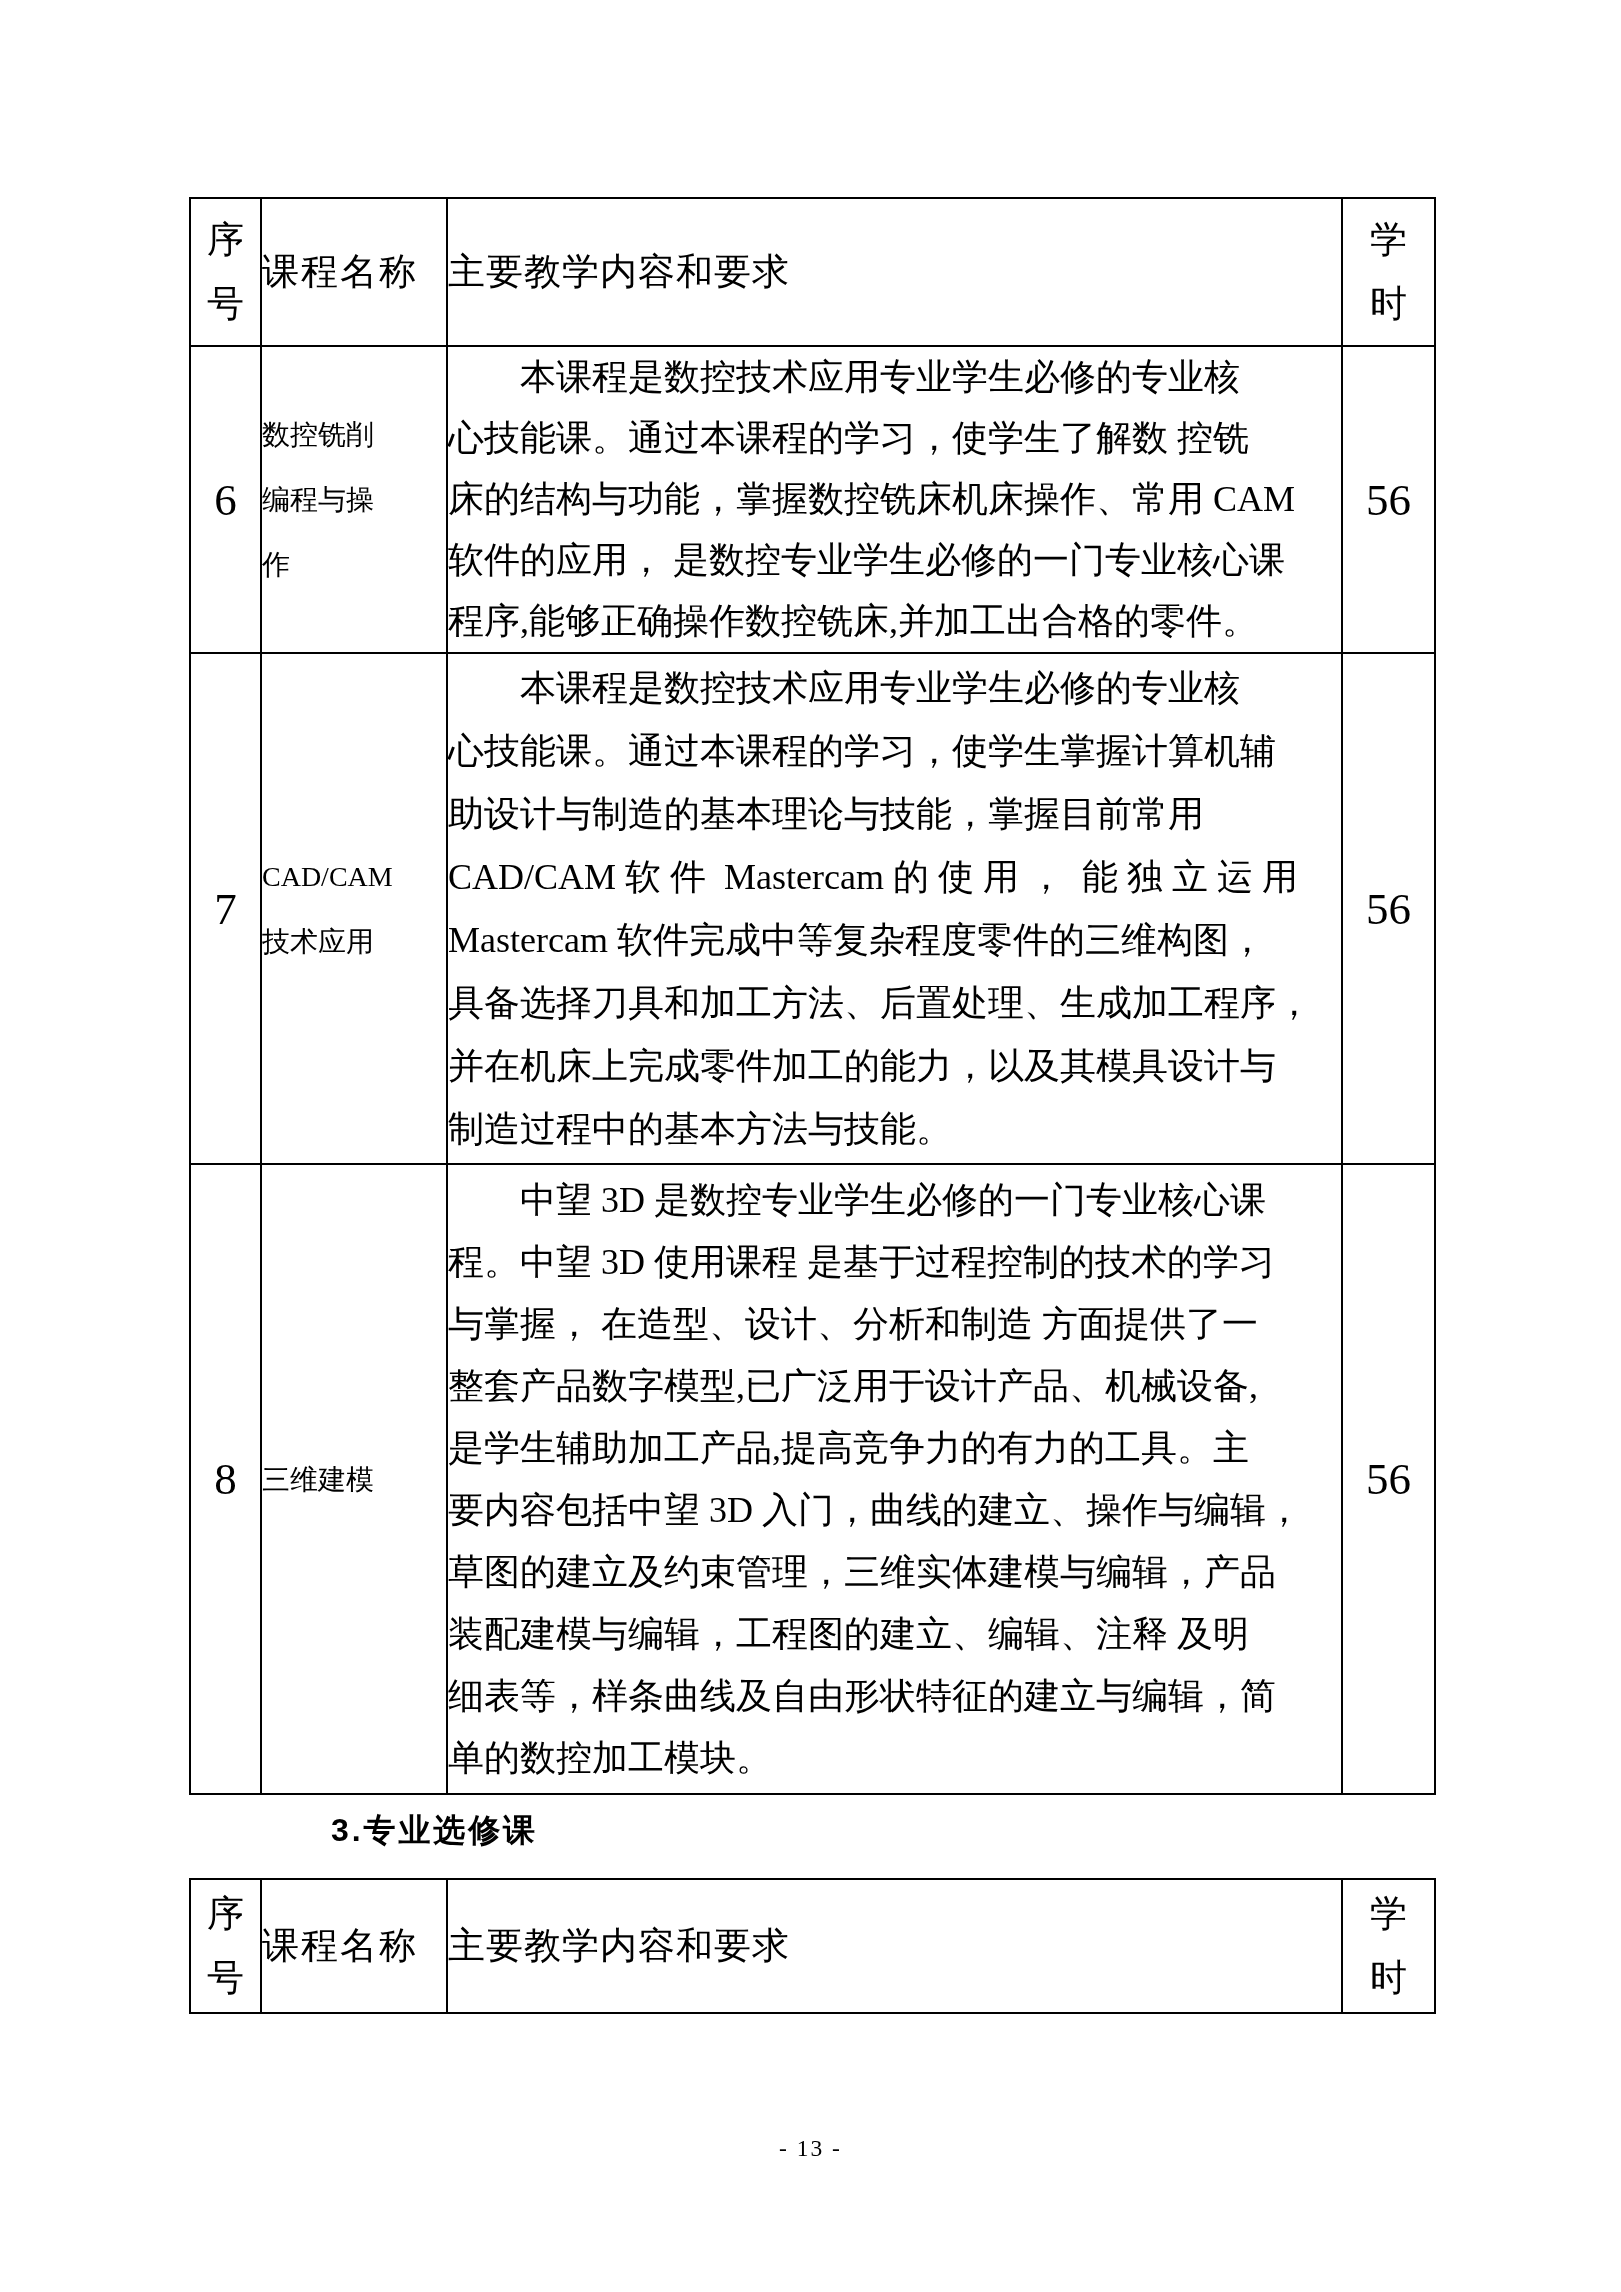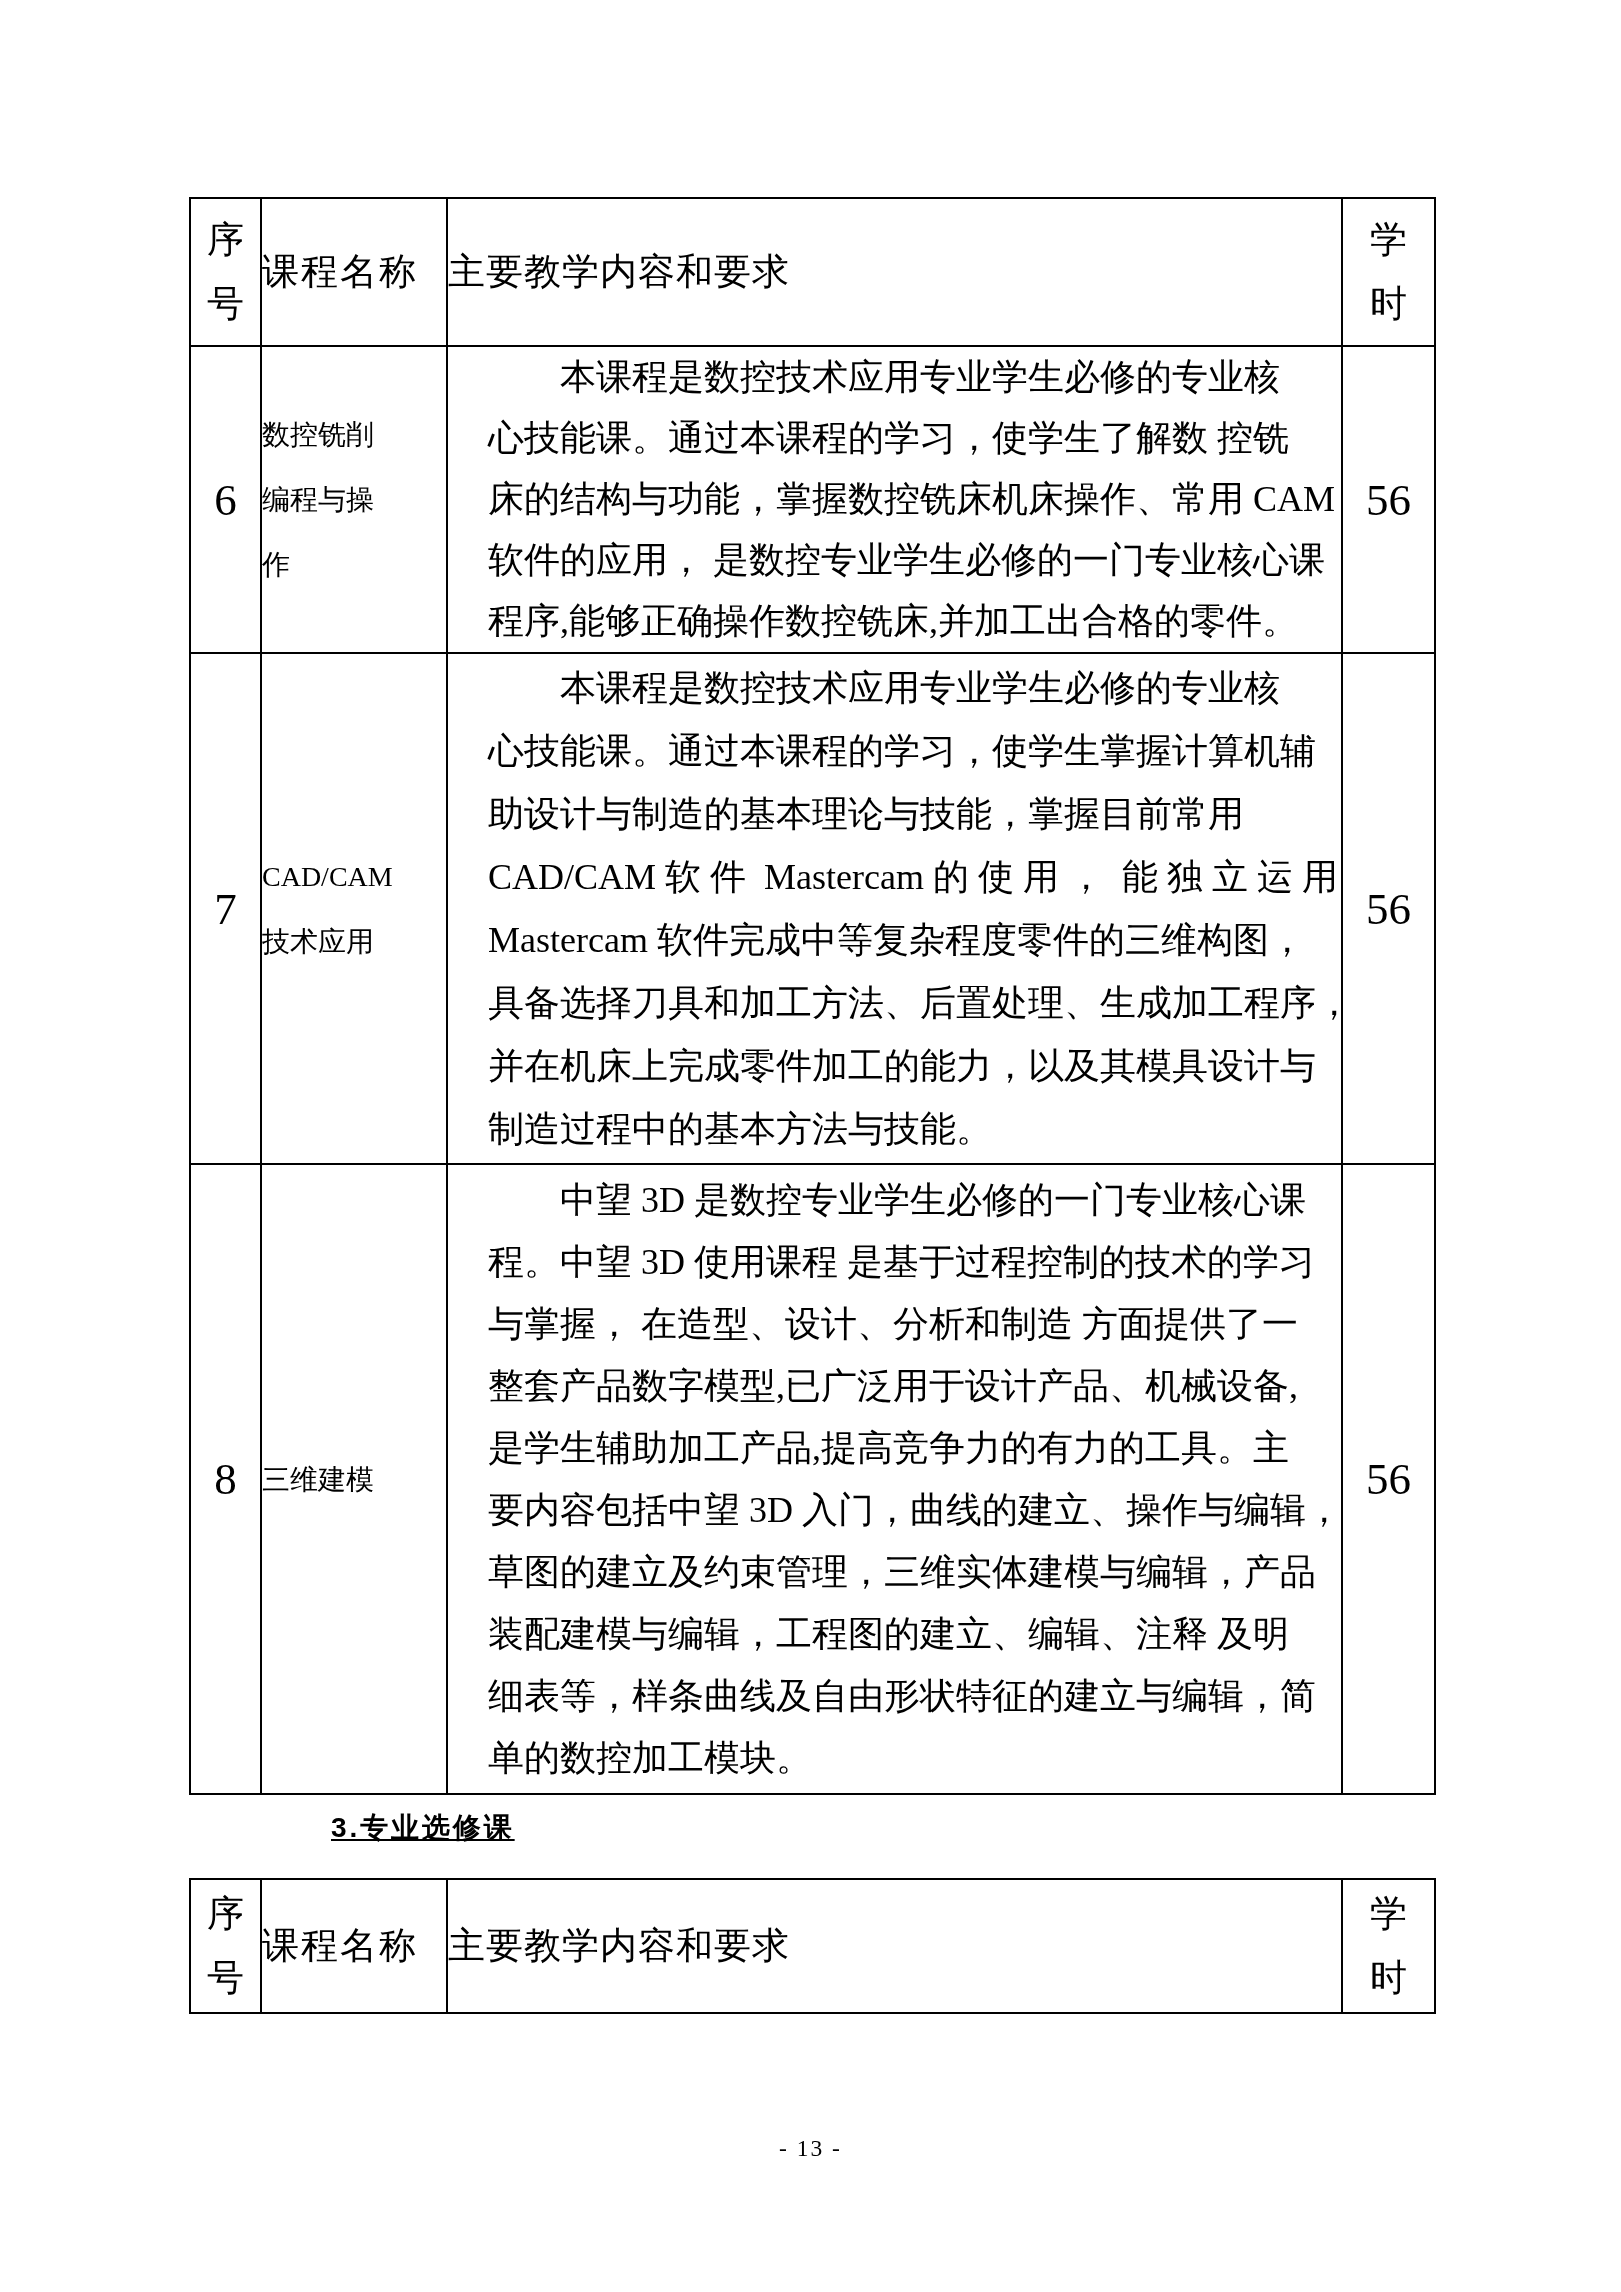--- a/index.html
+++ b/index.html
@@ -61,35 +61,33 @@
   .course-name .tline {
     font-size:28px;
     line-height:65px;
     white-space:pre;
   }
   .content-cell { padding-left:12.7px; padding-right:5.9px; }
   .content-cell .tline {
     font-size:36px;
     white-space:pre;
     text-align:left;
-    margin-left:40px;
   }
   .row-6 .content-cell .tline { line-height:61px;   }
   .row-7 .content-cell .tline { line-height:63px; }
   .row-8 .content-cell .tline { line-height:62px; }
 
   .section-heading {
     position:absolute;
     left:331px;
     top:1809px;
-    font-size:28px;
+    font-size:32px;
     font-weight:bold;
     font-family:"Liberation Sans","DejaVu Sans",sans-serif;
     letter-spacing:2.9px;
-    text-decoration:underline;
   }
   .page-number {
     position:absolute;
     top:2135px;
     left:0; width:100%;
     text-align:center;
     font-size:23.5px;
     letter-spacing:2px;
   }
 </style>

